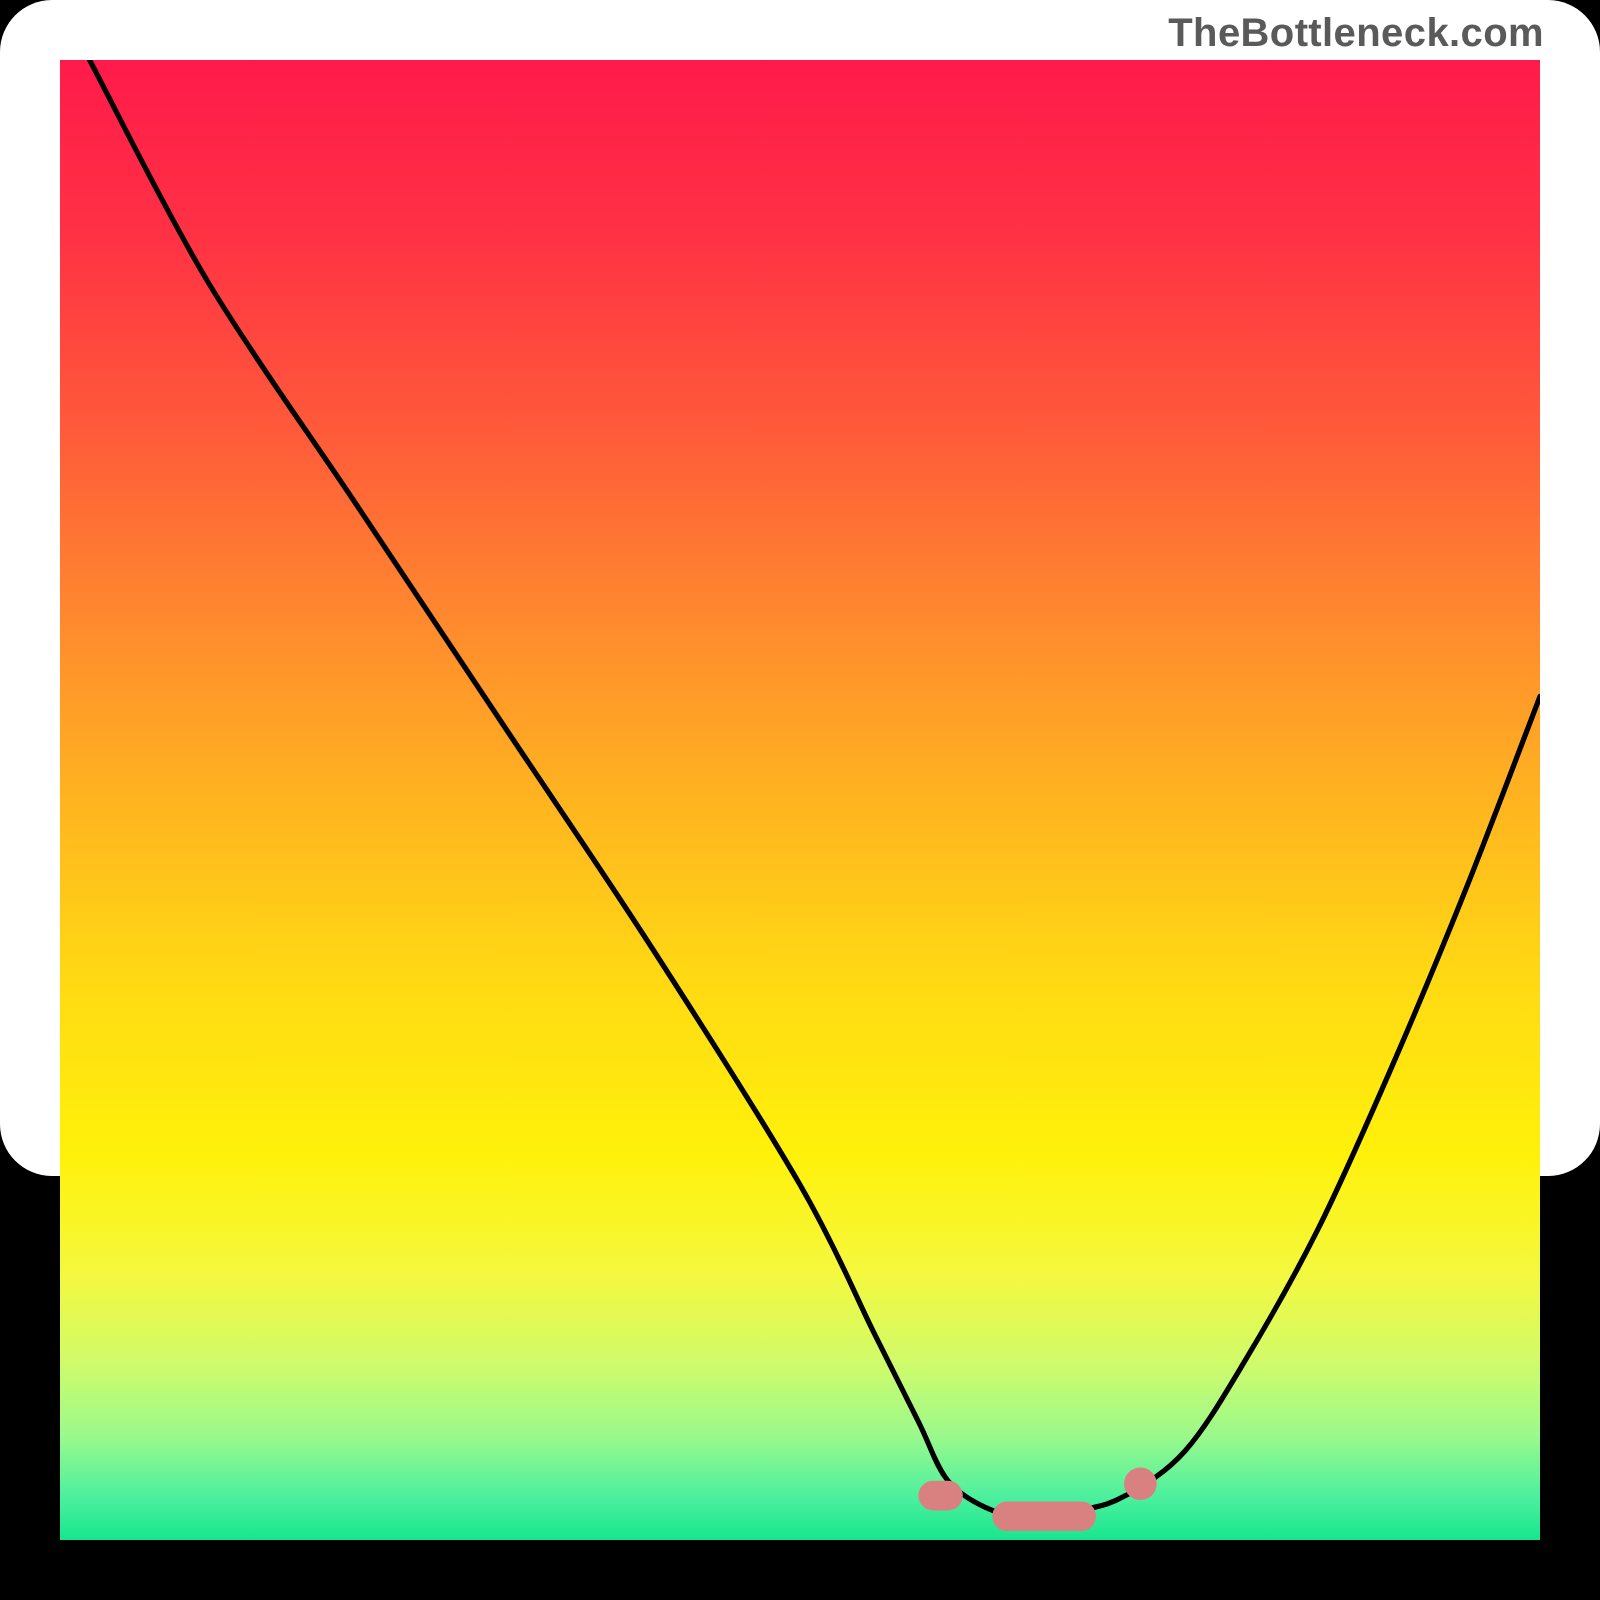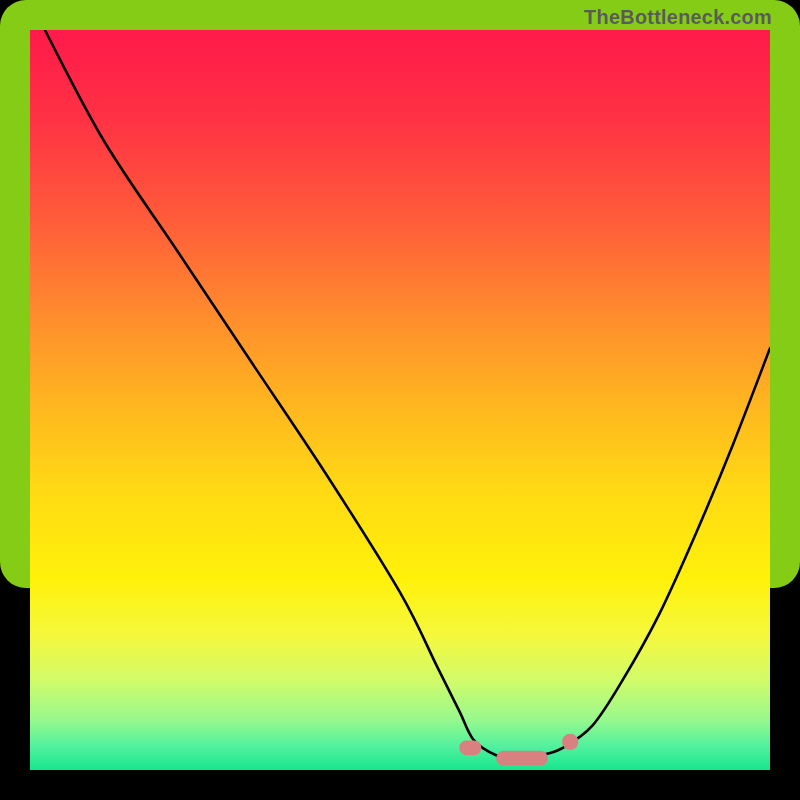--- a/index.html
+++ b/index.html
@@ -8,21 +8,21 @@
     width: 800px;
     height: 800px;
     background: #000;
     overflow: hidden;
     font-family: Arial, Helvetica, sans-serif;
   }
   .frame {
     position: relative;
     width: 800px;
     height: 588px;
-    background: #84cc16;
+    background: #ffffff;
     border-radius: 26px;
   }
   .plot-area {
     position: absolute;
     left: 30px;
     top: 30px;
     width: 740px;
     height: 740px;
   }
   .gradient {

